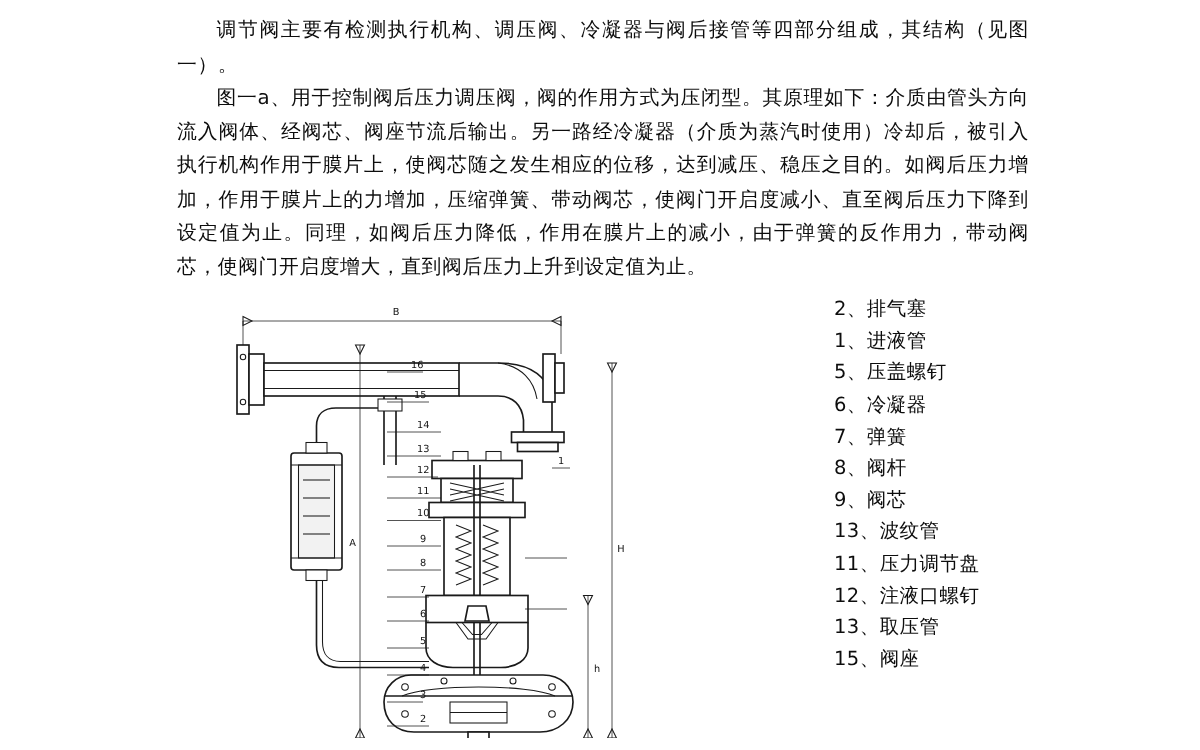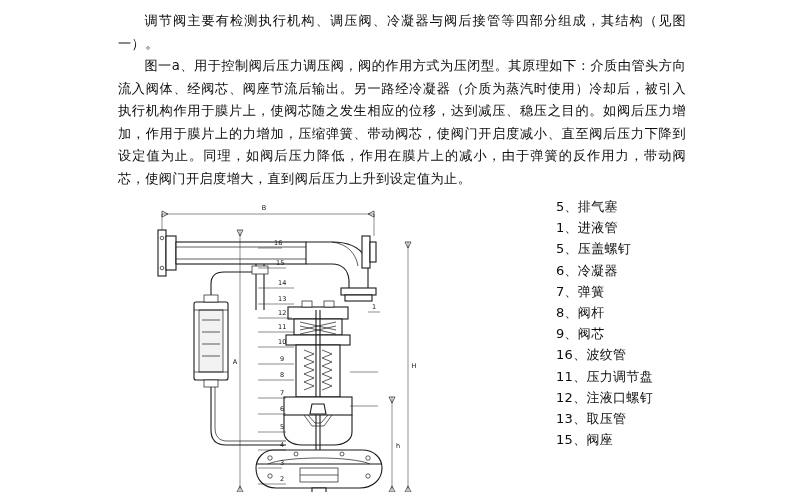--- a/index.html
+++ b/index.html
@@ -226,28 +226,28 @@
         <line class="dim" x1="232" y1="120" x2="244" y2="120"></line>
         <text class="hatch-lbl" x="236" y="117">1</text>
         <line class="dim" x1="214" y1="180" x2="242" y2="180"></line>
         <line class="dim" x1="214" y1="214" x2="242" y2="214"></line>
       </g>
 
     </svg>
   </div>
 
   <div class="legend">
-    <div class="legend-item">5、排气塞</div>
+    <div class="legend-item">2、排气塞</div>
     <div class="legend-item">1、进液管</div>
     <div class="legend-item">5、压盖螺钉</div>
     <div class="legend-item">6、冷凝器</div>
     <div class="legend-item">7、弹簧</div>
     <div class="legend-item">8、阀杆</div>
     <div class="legend-item">9、阀芯</div>
-    <div class="legend-item">16、波纹管</div>
+    <div class="legend-item">13、波纹管</div>
     <div class="legend-item">11、压力调节盘</div>
     <div class="legend-item">12、注液口螺钉</div>
     <div class="legend-item">13、取压管</div>
     <div class="legend-item">15、阀座</div>
 
   </div>
 
 </div>
 
 </body></html>

